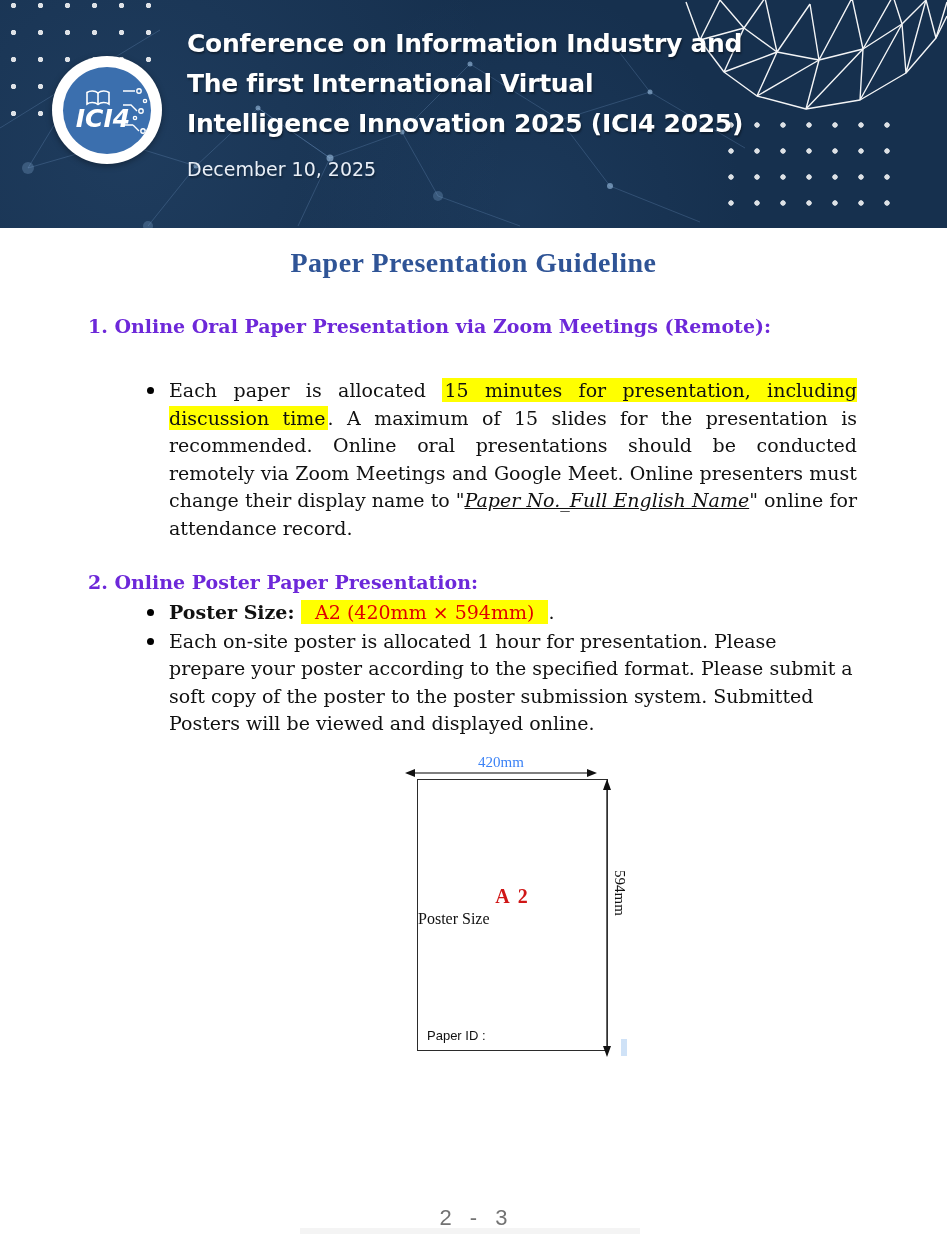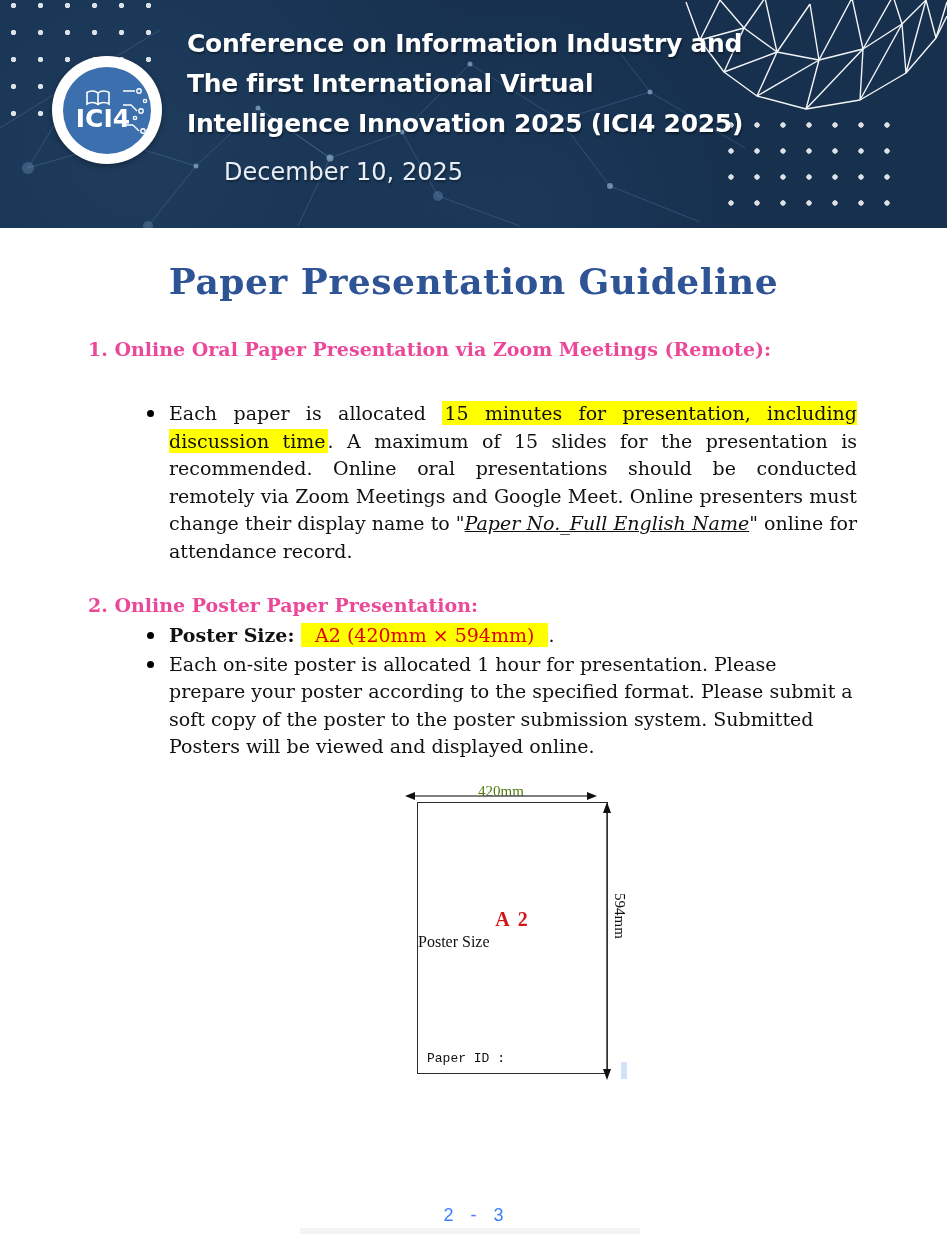--- a/index.html
+++ b/index.html
@@ -32,43 +32,44 @@
     box-shadow:0 2px 6px rgba(0,0,0,.35);
   }
   .logo-inner {
     position:relative; width:88px; height:87px; border-radius:50%;
     background:var(--logo-blue, #3b6fae); overflow:hidden;
     display:flex; flex-direction:column; align-items:center; justify-content:center;
   }
   .logo-book { margin-left:-18px; margin-bottom:-2px; }
   .logo-text {
     font-family:"DejaVu Sans", sans-serif; font-weight:bold;
-    font-size:25px; color:#fff; margin-left:-8px; line-height:1;
+    font-size:25px; color:#fff; margin-left:-8px; line-height:1;font-style:italic;
   }
   .logo-circuit { position:absolute; right:2px; top:18px; }
 
   .banner-text { position:absolute; left:187px; top:24px; }
   .banner-title {
     font-family:"DejaVu Sans", sans-serif; font-weight:bold;
     font-size:25px; line-height:40px; color:#ffffff; letter-spacing:-0.3px;
     text-shadow:1px 2px 2px rgba(0,0,0,.4);
   }
   .banner-date {
     margin-top:14px; font-family:"DejaVu Sans", sans-serif;
-    font-size:24px; color:#e9eff7; text-shadow:1px 2px 2px rgba(0,0,0,.35);margin-left:37px;
+    font-size:19px; color:#e9eff7; text-shadow:1px 2px 2px rgba(0,0,0,.35);
   }
 
   
   .doc-title {
-    margin:0; padding-top:32px; text-align:center;
-    font-size:36px; font-weight:bold; color:var(--title-blue, #2f5496);
+    margin:0; padding-top:19px; text-align:center;
+    font-size:28px; font-weight:bold; color:var(--title-blue, #2f5496);
     letter-spacing:.5px;
+    font-family:Liberation Serif, serif;
   }
   .sec-heading {
-    margin:36px 40px 0 88px; font-size:19px; font-weight:bold; color:#ec4899;
+    margin:36px 40px 0 88px; font-size:19px; font-weight:bold; color:#6d28d9;
   }
   .sec-heading.second { margin-top:29px; }
   .blist { margin:6px 90px 0 145px; padding:0; }
   .bitem {
     list-style:none; position:relative; padding-left:24px;
     font-size:19px; line-height:27.5px; color:#111;
   }
   .bitem::before {
     content:""; position:absolute; left:2px; top:10px;
     width:7px; height:7px; border-radius:50%; background:#000;
@@ -76,53 +77,53 @@
   .bitem.justify { text-align:justify;margin-top:40px; }
   .bitem + .bitem { margin-top:1px; }
   mark.hl { background:var(--highlight-yellow, #ffff00); color:inherit; padding:1px 2px; }
   mark.hl-red { background:var(--highlight-yellow, #ffff00); color:var(--red-text, #e00000); padding:1px 14px; }
   .display-name { font-style:italic; text-decoration:underline; }
   .bold { font-weight:bold; }
 
   
   .diagram { position:relative; margin-top:14px; height:318px; }
   .dim-w {
-    position:absolute; left:365px; top:8px; width:192px; text-align:center;
-    font-family:"Liberation Serif", serif; font-size:15px; color:#4d7c0f;
+    position:absolute; left:365px; top:2px; width:192px; text-align:center;
+    font-family:"Liberation Serif", serif; font-size:15px; color:#3b82f6;
   }
   .h-arrow { position:absolute; left:365px; top:16px; }
   .poster-rect {
     position:absolute; left:365px; top:27px; width:189px; height:270px;
     border:1.5px solid #2b2b2b; background:#fff;margin-left:12px;
   }
   .a2-code {
     margin-top:105px; text-align:center; color:var(--diagram-red, #d01616);
     font-family:"Liberation Serif", serif; font-size:20px; font-weight:bold; letter-spacing:2px;
   }
   .a2-caption {
     text-align:left; font-family:"Liberation Serif", serif; font-size:16px; margin-top:2px; color:#111;
   }
   .paper-id {
     position:absolute; left:9px; bottom:7px;
-    font-family:Liberation Mono, monospace; font-size:13px; color:#111;
+    font-family:Liberation Sans, sans-serif; font-size:13px; color:#111;
   }
   .v-arrow { position:absolute; left:561px; top:27px; }
   .dim-h {
     position:absolute; left:571px; top:118px; writing-mode:vertical-rl;
     font-family:"Liberation Serif", serif; font-size:15px; color:#111;
   }
   .cursor-bar {
     position:absolute; left:581px; top:287px; width:6px; height:17px;
     background:var(--cursor-blue, #cfe2f7);
   }
 
   
   .page-num {
     position:absolute; left:0; right:0; top:1205px; text-align:center;
-    font-family:"Liberation Sans", sans-serif; font-size:18px; color:#3b82f6;
+    font-family:"Liberation Sans", sans-serif; font-size:22px; color:#737373;
     word-spacing:12px;
   }
   .bottom-bar {
     position:absolute; left:300px; top:1228px; width:340px; height:6px;
     background:#f4f4f4;
   }
 </style>
 </head>
 <body>
 

